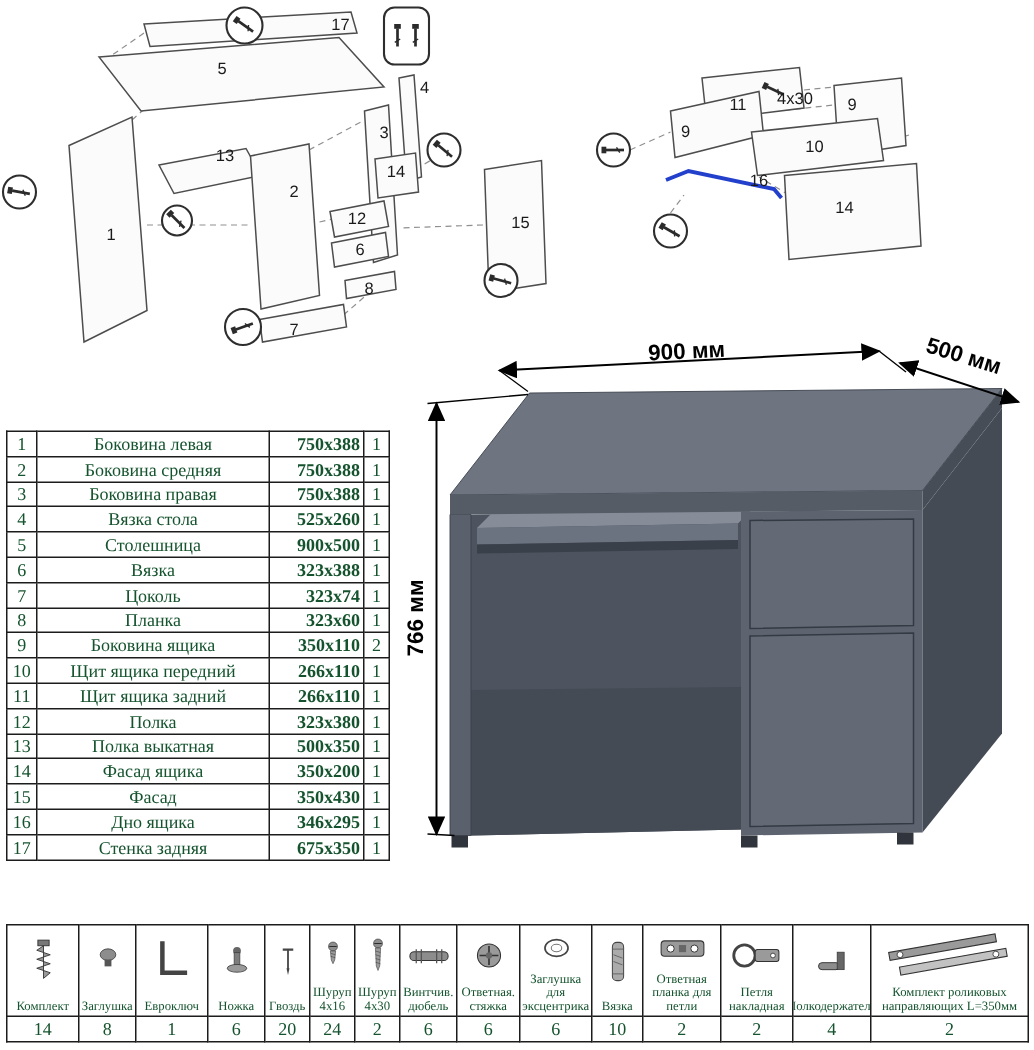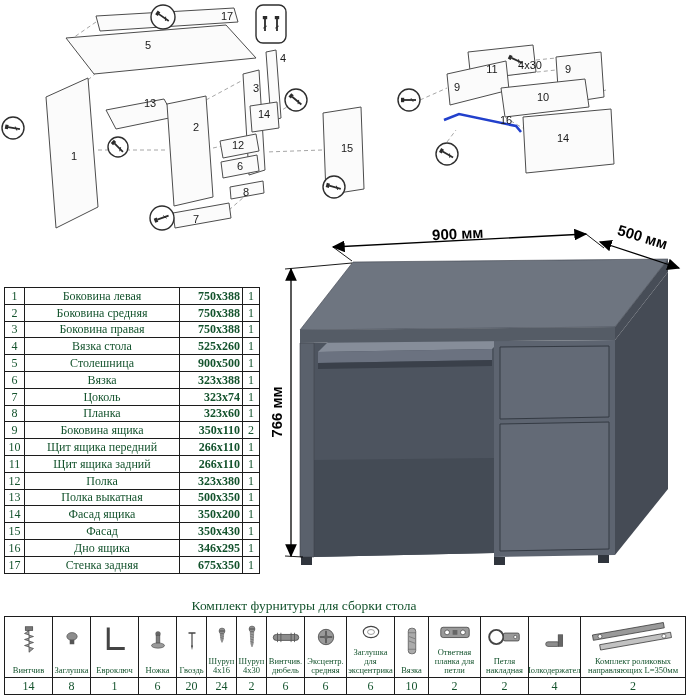--- a/index.html
+++ b/index.html
@@ -288,21 +288,20 @@
         </tr>
         <tr>
           <td class="c0">17</td>
           <td class="c1">Стенка задняя</td>
           <td class="c2">675x350</td>
           <td class="c3">1</td>
         </tr>
       </tbody>
   </table>
 
-  <div id="hw-title">Комплект фурнитуры для сборки стола</div>
 
   <table id="hw-table">
     <colgroup>
       <col style="width:48px">
         <col style="width:38px">
         <col style="width:48px">
         <col style="width:38px">
       <col style="width:30px">
         <col style="width:30px">
         <col style="width:30px">
@@ -318,21 +317,21 @@
     <tbody>
     <tr class="icons">
       <td>
             <div class="hw-cell">
         <div class="hw-icon">
           <svg width="30" height="38" viewBox="0 0 40 44">
                   <rect x="15" y="3" width="10" height="5" fill="#777" stroke="#333" stroke-width=".8"></rect>
                   <path d="M20 8 L14 12 L26 16 L14 20 L26 24 L14 28 L26 32 L20 37 Z" fill="#9a9a9a" stroke="#333" stroke-width=".8"></path>
                 </svg>
         </div>
-              <div class="hw-label">Винтчив</div>
+              <div class="hw-label">Комплект</div>
             </div>
           </td>
       <td>
             <div class="hw-cell">
         <div class="hw-icon">
           <svg width="26" height="34" viewBox="0 0 40 44">
                   <ellipse cx="20" cy="15" rx="8" ry="6" fill="#8d8d8d" stroke="#333" stroke-width=".8"></ellipse>
                   <rect x="16.5" y="20" width="7" height="7" fill="#555"></rect>
                 </svg>
         </div>
@@ -413,21 +412,21 @@
       <td>
             <div class="hw-cell">
         <div class="hw-icon">
           <svg width="28" height="28" viewBox="0 0 40 40">
                   <circle cx="20" cy="20" r="11" fill="#9a9a9a" stroke="#333" stroke-width="1"></circle>
                   <line x1="20" y1="11" x2="20" y2="29" stroke="#333" stroke-width="1.6"></line>
                   <line x1="11" y1="20" x2="29" y2="20" stroke="#333" stroke-width="1.6"></line>
                   <circle cx="20" cy="20" r="3" fill="#666"></circle>
                 </svg>
         </div>
-              <div class="hw-label">Эксцентр. средняя</div>
+              <div class="hw-label">Ответная. стяжка</div>
             </div>
           </td>
       <td>
             <div class="hw-cell">
         <div class="hw-icon">
           <svg width="28" height="24" viewBox="0 0 40 32">
                   <ellipse cx="20" cy="16" rx="11" ry="8" fill="none" stroke="#444" stroke-width="1.6"></ellipse>
                   <ellipse cx="20" cy="16" rx="5" ry="3.5" fill="none" stroke="#777" stroke-width="1"></ellipse>
                 </svg>
         </div>

